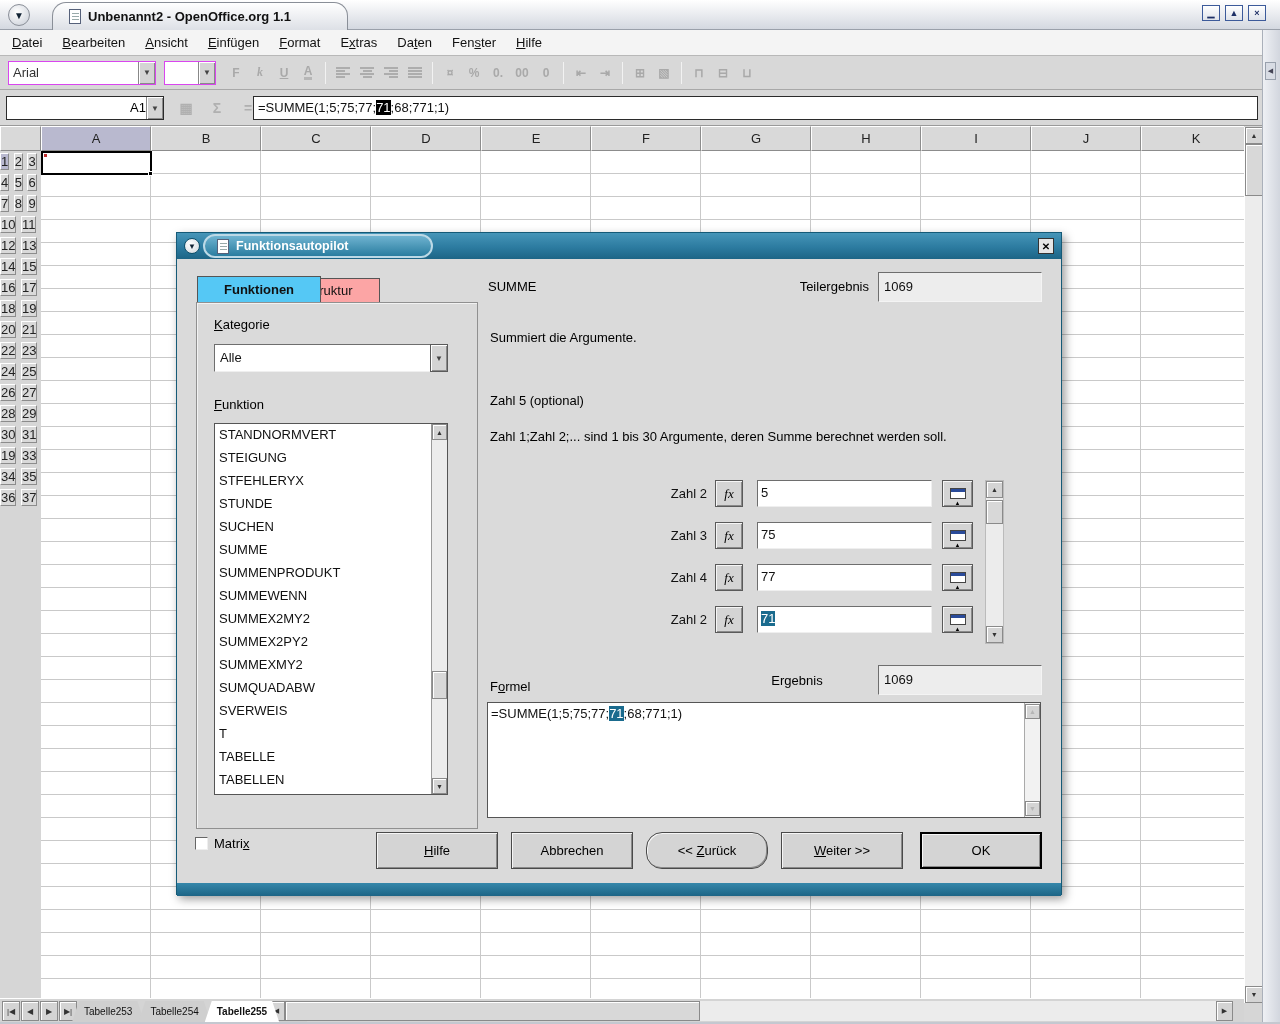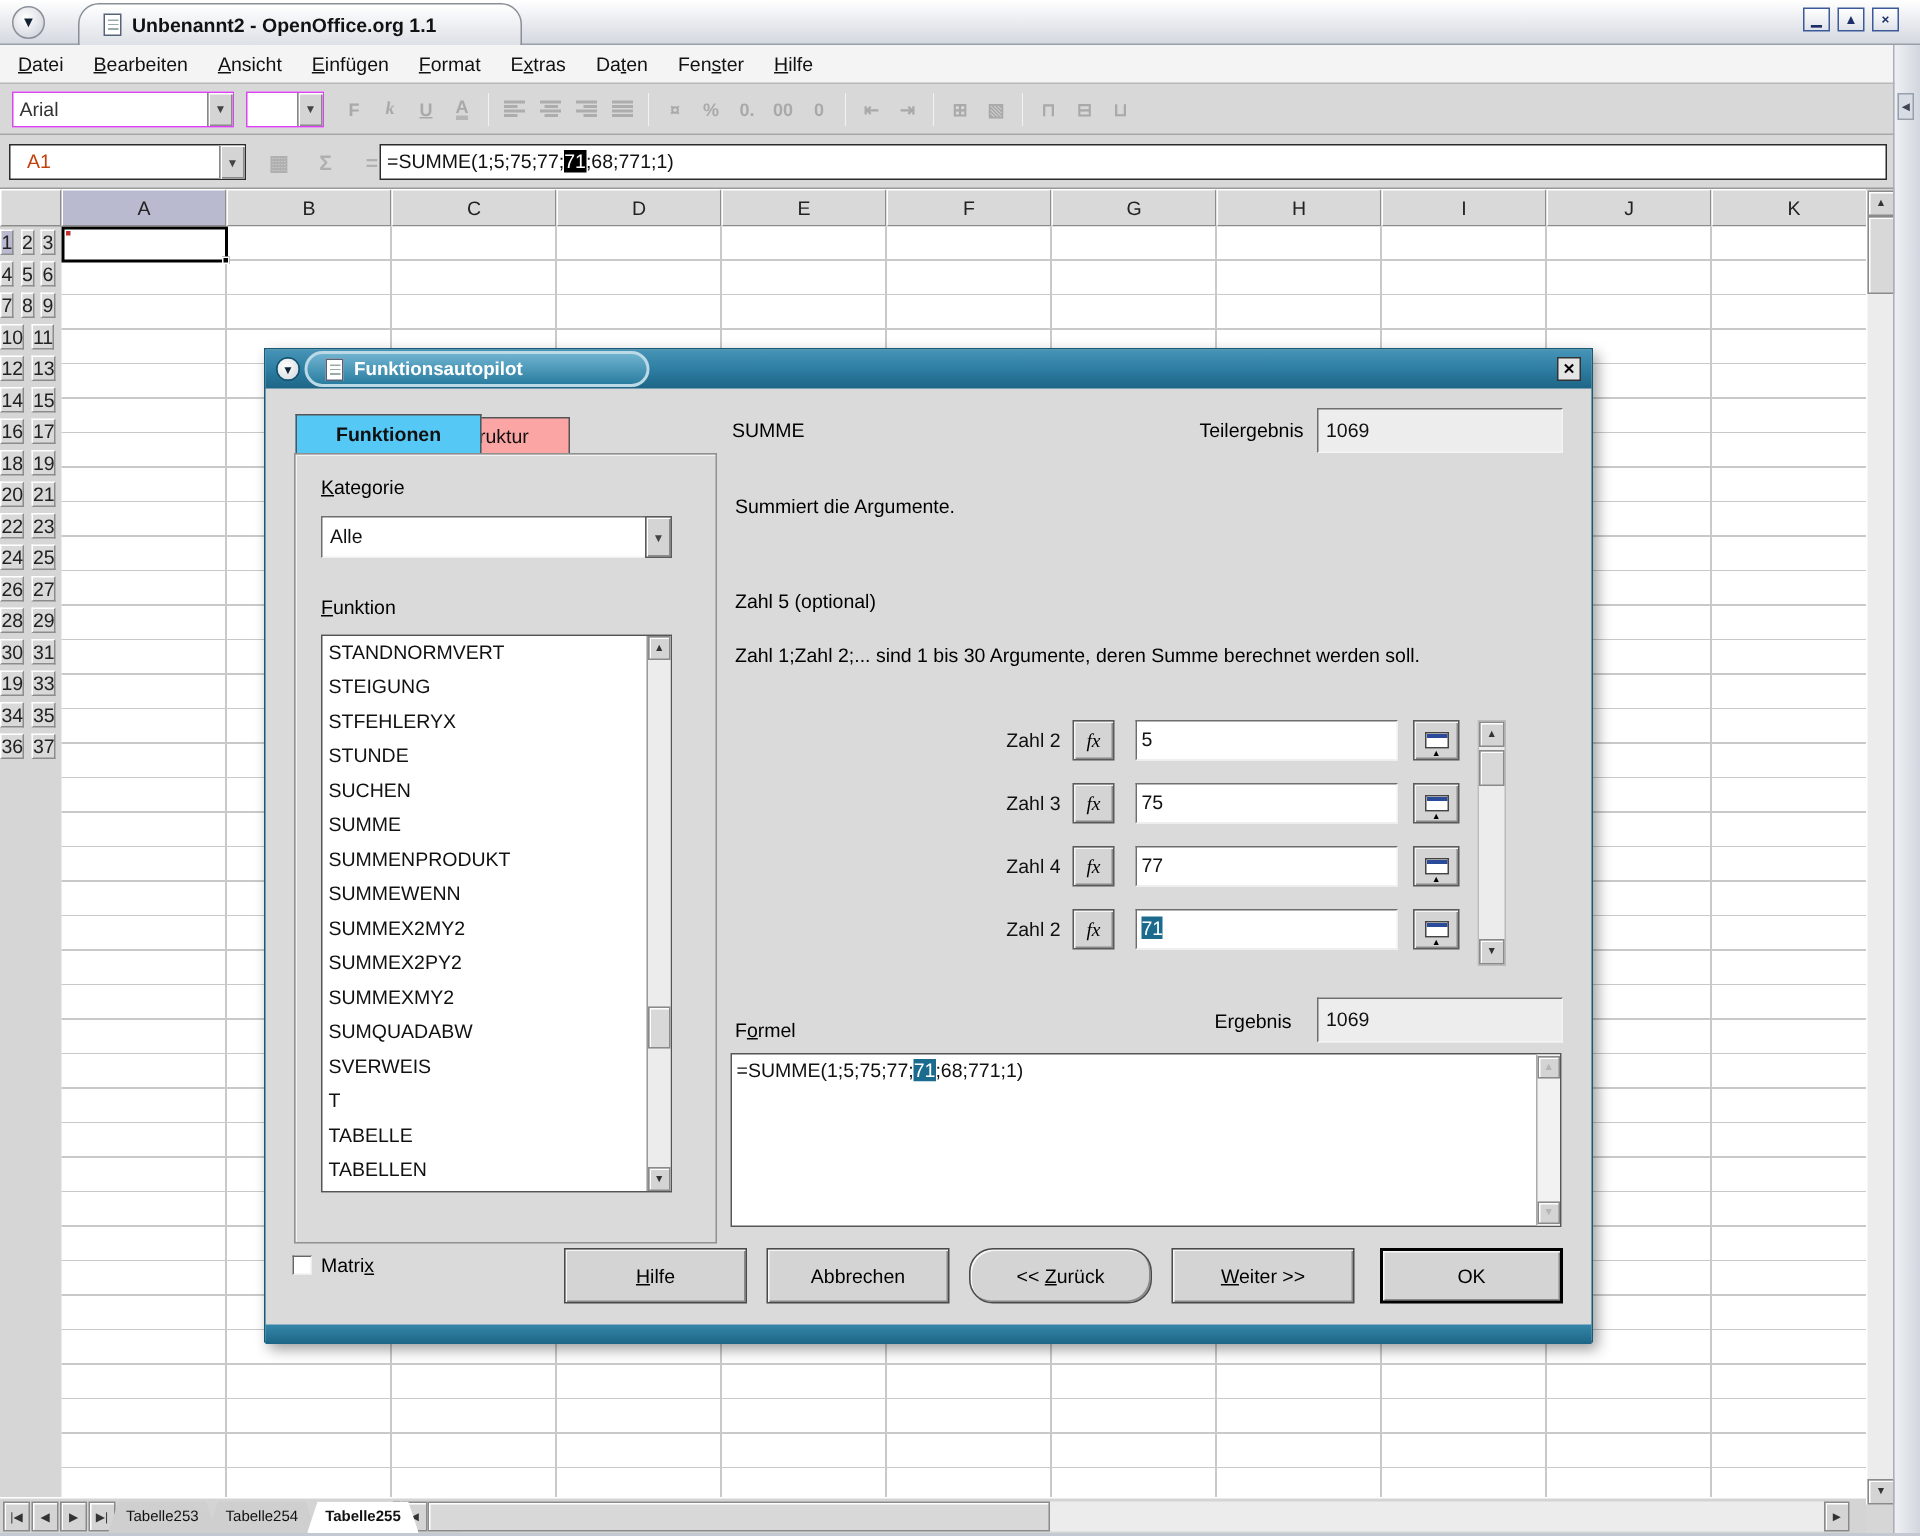--- a/index.html
+++ b/index.html
@@ -60,21 +60,21 @@
       linear-gradient(#adadad,#adadad) 100% 6px/14px 2px no-repeat, linear-gradient(#adadad,#adadad) 100% 9px/9px 2px no-repeat; }
   [data-name="align-justify-icon"]::after { background:
       linear-gradient(#adadad,#adadad) 0 0/14px 2px no-repeat, linear-gradient(#adadad,#adadad) 0 3px/14px 2px no-repeat,
       linear-gradient(#adadad,#adadad) 0 6px/14px 2px no-repeat, linear-gradient(#adadad,#adadad) 0 9px/14px 2px no-repeat; }
 
   
   .formulabar { position:absolute; left:0; top:90px; width:1280px; height:36px; background:#d8d8d8;
                 border-bottom:1px solid #9a9a9a; display:flex; align-items:center; }
   .namebox { position:absolute; left:6px; top:6px; width:158px; height:24px; background:#fff;
              border:1px solid #2b2b2b; display:flex; }
-  .namebox .cval { flex:1; font-size:13px; color:#c2410c; padding:3px 11px; }
+  .namebox .cval { flex:1; font-size:13px; color:#000000; padding:3px 0;text-align:right; }
   .fb-icons { position:absolute; left:175px; top:7px; display:flex; gap:9px; }
   .fb-icon { width:22px; height:22px; color:#b0b0b0; font-size:14px; font-weight:bold;
              display:flex; align-items:center; justify-content:center; background:none; border:none; }
   .fb-input { position:absolute; left:253px; top:6px; width:1005px; height:24px; background:#fff;
               border:1px solid #2b2b2b; font-size:13px; padding:3px 4px; white-space:nowrap; overflow:hidden; }
   .sel-black { background:#000; color:#fff; }
 
   
   .corner-box { position:absolute; left:0; top:126px; width:41px; height:25px; background:#d9d9d9;
                 border:1px solid #8c8c8c; border-top-color:#fff; border-left-color:#fff; }
@@ -644,21 +644,21 @@
           </button>
         </div>
       </div>
     <div class="argscroll" data-name="arguments-scrollbar">
       <button class="sb-btn up" data-name="scroll-up-icon">▲</button>
       <div class="sb-thumb thumb" data-name="arguments-scrollbar-thumb"></div>
       <button class="sb-btn down" data-name="scroll-down-icon">▼</button>
     </div>
 
     <span class="dlabel" style="left:313px; top:446px;" data-name="formula-label">F<u>o</u>rmel</span>
-    <span class="dlabel" style="left:556px; top:440px; width:128px; text-align:right;" data-name="result-label">Ergebnis</span>
+    <span class="dlabel" style="left:556px; top:440px; width:128px; text-align:center;" data-name="result-label">Ergebnis</span>
     <div class="resbox" style="left:701px; top:432px;" data-name="result-box">1069</div>
 
     <div class="formulabox" data-name="formula-textarea">
       <div class="ftext" data-name="formula-text"><span>=SUMME(1;5;75;77;</span><span class="sel-teal" data-name="selected-formula-text">71</span><span>;68;771;1)</span></div>
       <div class="fscroll" data-name="formula-scrollbar">
         <button class="sb-btn up" style="color:#b5b5b5;" data-name="scroll-up-icon">▲</button>
         <button class="sb-btn down" style="color:#b5b5b5;" data-name="scroll-down-icon">▼</button>
       </div>
     </div>
 

